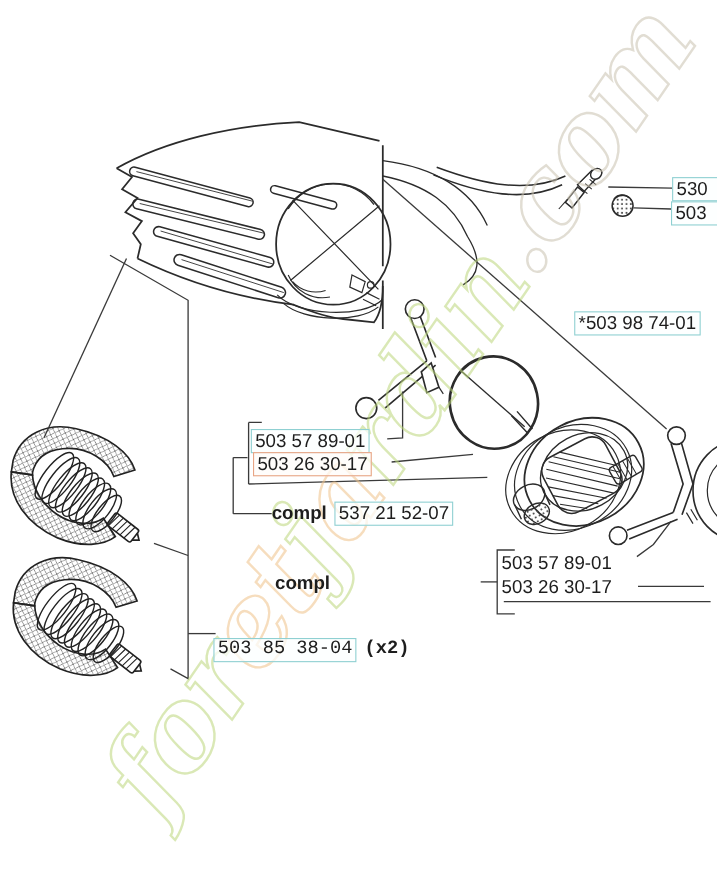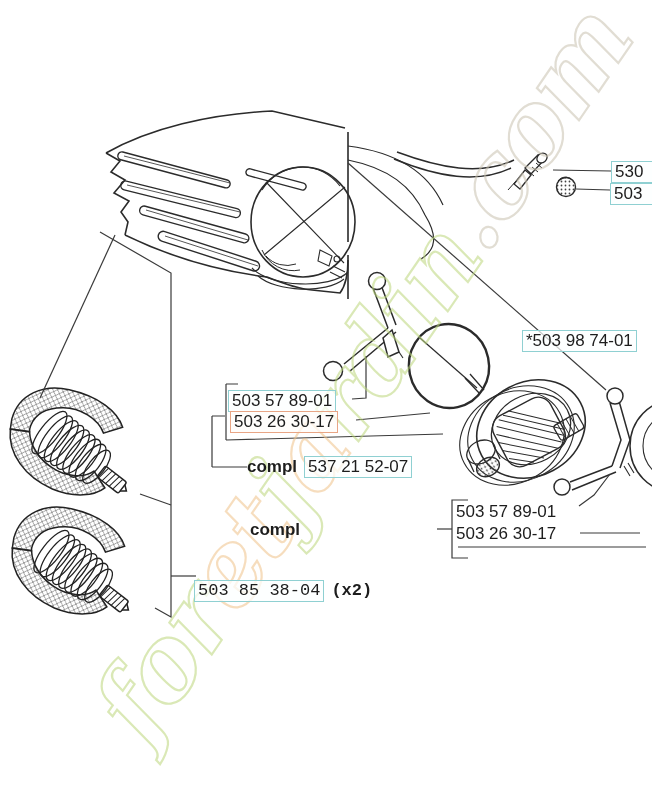--- a/index.html
+++ b/index.html
@@ -183,21 +183,21 @@
       <path d="M171,576 L196,576"></path>
     </g>
   </svg>
 
   <div id="watermark"><span style="color: rgb(188, 215, 124); -webkit-text-stroke: 2.2px rgb(188, 215, 124);">f</span><span style="color: rgb(188, 215, 124); -webkit-text-stroke: 2.2px rgb(188, 215, 124);">o</span><span style="color: rgb(188, 215, 124); -webkit-text-stroke: 2.2px rgb(188, 215, 124);">r</span><span style="color: rgb(240, 195, 138); -webkit-text-stroke: 2.2px rgb(240, 195, 138);">e</span><span style="color: rgb(240, 195, 138); -webkit-text-stroke: 2.2px rgb(240, 195, 138);">t</span><span style="color: rgb(188, 215, 124); -webkit-text-stroke: 2.2px rgb(188, 215, 124);">j</span><span style="color: rgb(240, 195, 138); -webkit-text-stroke: 2.2px rgb(240, 195, 138);">a</span><span style="color: rgb(188, 215, 124); -webkit-text-stroke: 2.2px rgb(188, 215, 124);">r</span><span style="color: rgb(188, 215, 124); -webkit-text-stroke: 2.2px rgb(188, 215, 124);">d</span><span style="color: rgb(188, 215, 124); -webkit-text-stroke: 2.2px rgb(188, 215, 124);">i</span><span style="color: rgb(188, 215, 124); -webkit-text-stroke: 2.2px rgb(188, 215, 124);">n</span><span style="color: rgb(201, 194, 176); -webkit-text-stroke: 2.2px rgb(201, 194, 176);">.</span><span style="color: rgb(201, 194, 176); -webkit-text-stroke: 2.2px rgb(201, 194, 176);">c</span><span style="color: rgb(201, 194, 176); -webkit-text-stroke: 2.2px rgb(201, 194, 176);">o</span><span style="color: rgb(201, 194, 176); -webkit-text-stroke: 2.2px rgb(201, 194, 176);">m</span></div>
 
   <div class="lbl boxc" style="left:611px;top:161px;width:45px;">530</div>
 
   <div class="lbl boxc" style="left:610px;top:183px;width:45px;">503</div>
 
-  <div class="lbl boxc" style="left:522px;top:283px;margin-top:47px;">*503 98 74-01</div>
+  <div class="lbl boxc" style="left:522px;top:283px;">*503 98 74-01</div>
 
   <div class="lbl boxc" style="left:228px;top:390px;">503 57 89-01</div>
 
   <div class="lbl boxo" style="left:230px;top:411px;">503 26 30-17</div>
 
   <div class="lbl row" style="left:247px;top:456px;">
     <span class="bold">compl</span>
     <span class="boxc">537 21 52-07</span>
   </div>
 

